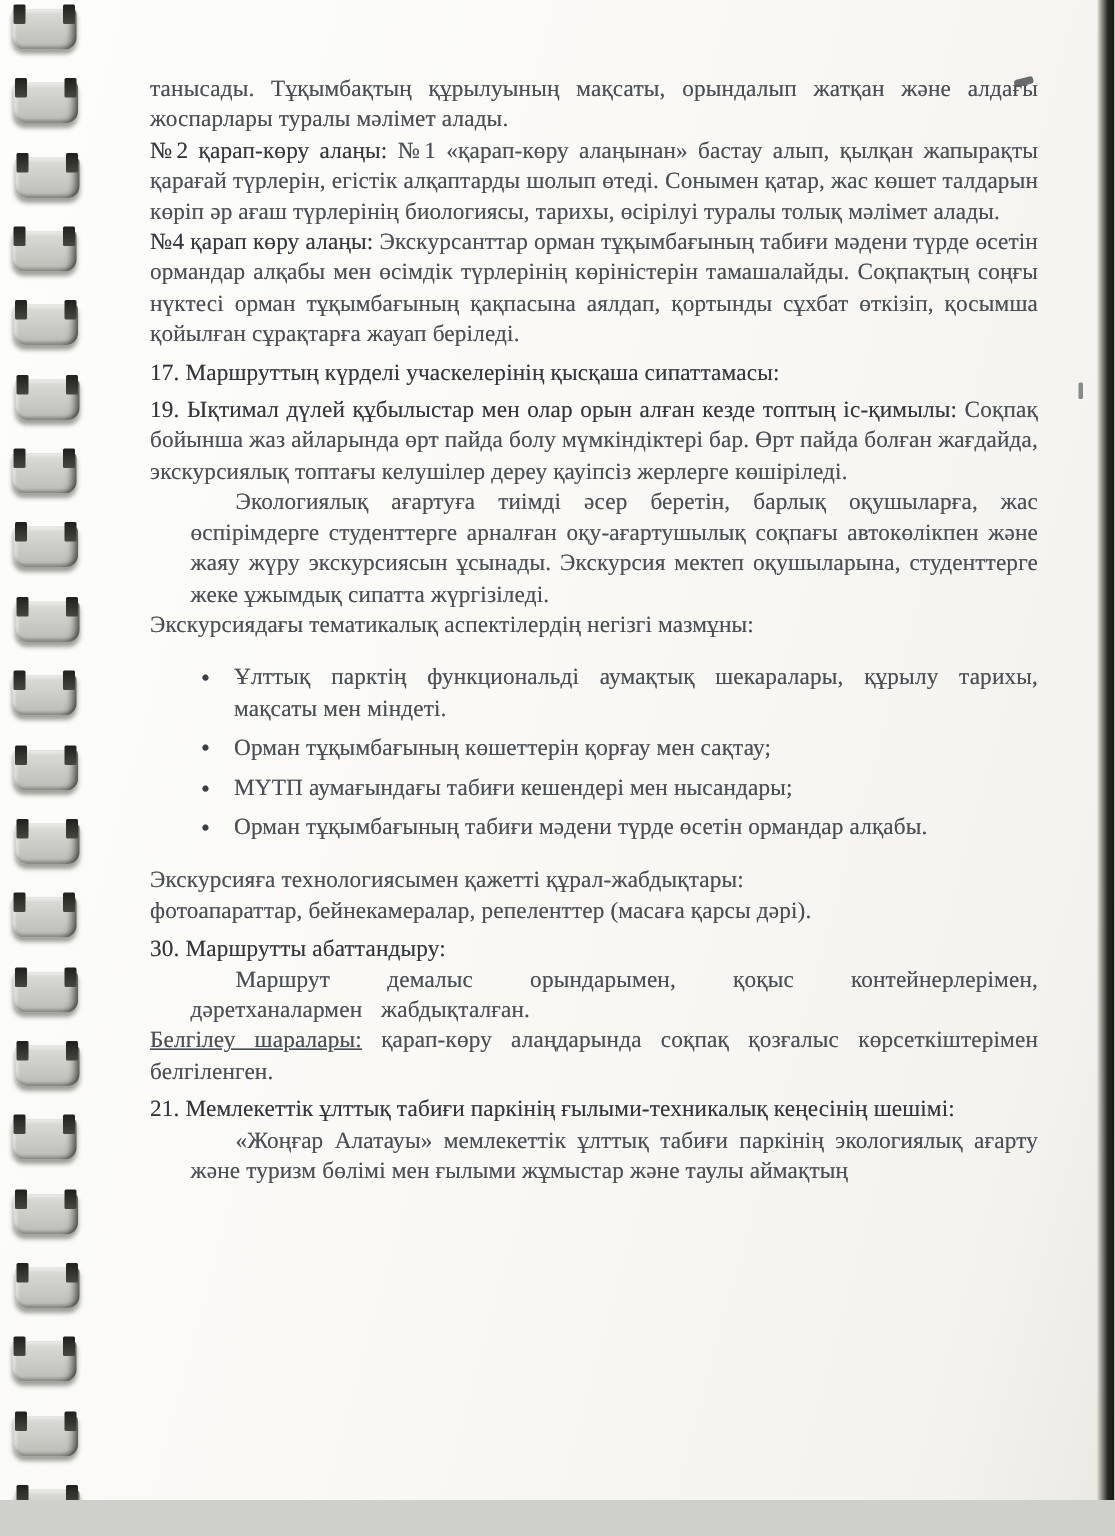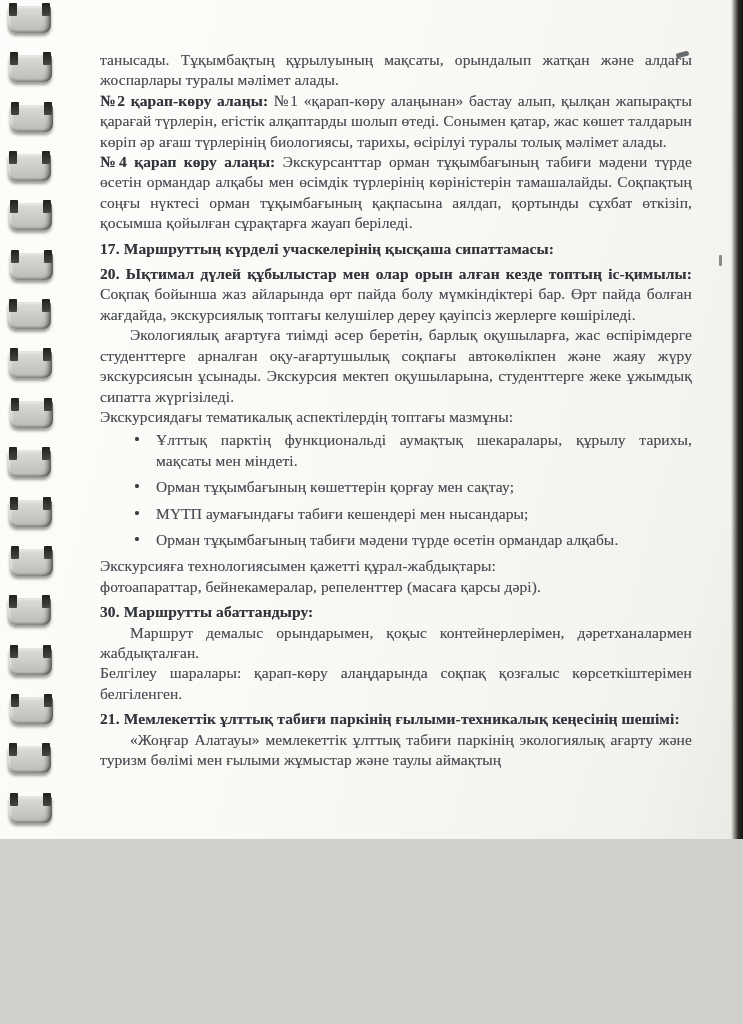--- a/index.html
+++ b/index.html
@@ -1,39 +1,39 @@
 <!DOCTYPE html>
 <html><head>
 <meta charset="utf-8">
 <style>
   html,body{margin:0;padding:0;background:#cfcfcb;}
   .page{
     position:relative;
-    width:743px;height:839px;
+    width:743px;height:1000px;
     margin:0 auto;
     overflow:hidden;
     background:linear-gradient(105deg,#fdfdfb 0%,#faf9f6 45%,#f3f2ee 88%,#eae9e4 100%);
     font-family:"Liberation Serif","DejaVu Serif",serif;
   }
   
   .content{
     position:absolute;left:100px;top:50px;width:592px;
     color:#4a4f55;
     font-size:15.5px;line-height:20.4px;
     text-align:justify;
     letter-spacing:.1px;
     text-shadow:0 0 .4px rgba(74,79,85,.55);
   }
   .content p{margin:0;}
   .content p.gap{margin-top:5px;}
-  .content p.indent{text-indent:30px;}
+  .content p.indent{text-indent:30px;margin-left:27px;}
   .content p.spread{word-spacing:.55em;}
-  .bold{font-weight:bold;color:#32363c;}
-  .underline{}
-  ul.bullets{margin:3px 0;padding:0 0 0 56px;list-style:none;}
+  .bold{font-weight:normal;color:#32363c;}
+  .underline{text-decoration:underline;}
+  ul.bullets{margin:15px 0;padding:0 0 0 56px;list-style:none;}
   ul.bullets li{position:relative;margin-bottom:6px;text-align:justify;}
   ul.bullets li::before{
     content:"\2022";
     position:absolute;left:-22px;top:0;
     font-size:17px;color:#3c4046;
   }
   
   .binding{position:absolute;left:0;top:0;width:70px;height:100%;}
   .ring{position:absolute;width:43px;height:31px;}
   .rbody{
@@ -179,23 +179,23 @@
         <span class="rbody"></span>
         <span class="hook hl"></span>
         <span class="hook hr"></span>
       </div>
     </div>
   <div class="content" id="content">
       <p class=""><span>танысады. Тұқымбақтың құрылуының мақсаты, орындалып  жатқан және алдағы жоспарлары туралы мәлімет алады.</span></p>
       <p class=""><span class="bold">№2  қарап-көру алаңы:</span><span> №1  «қарап-көру алаңынан» бастау алып, қылқан жапырақты қарағай түрлерін, егістік алқаптарды шолып өтеді. Сонымен қатар, жас көшет талдарын көріп әр ағаш түрлерінің биологиясы, тарихы, өсірілуі туралы толық мәлімет алады.</span></p>
       <p class=""><span class="bold">№4 қарап көру алаңы:</span><span> Экскурсанттар орман тұқымбағының табиғи мәдени түрде өсетін ормандар алқабы мен өсімдік түрлерінің көріністерін тамашалайды. Соқпақтың соңғы нүктесі орман тұқымбағының қақпасына аялдап,  қортынды сұхбат өткізіп, қосымша қойылған сұрақтарға жауап беріледі.</span></p>
       <p class="gap "><span class="bold">17. Маршруттың күрделі учаскелерінің қысқаша сипаттамасы:</span></p>
-      <p class="gap "><span class="bold">20. Ықтимал дүлей құбылыстар мен олар орын алған кезде топтың іс-қимылы:</span><span> Соқпақ бойынша жаз айларында  өрт пайда болу мүмкіндіктері бар. Өрт пайда болған жағдайда, экскурсиялық топтағы келушілер дереу қауіпсіз жерлерге көшіріледі.</span></p>
+      <p class="gap "><span class="bold">19. Ықтимал дүлей құбылыстар мен олар орын алған кезде топтың іс-қимылы:</span><span> Соқпақ бойынша жаз айларында  өрт пайда болу мүмкіндіктері бар. Өрт пайда болған жағдайда, экскурсиялық топтағы келушілер дереу қауіпсіз жерлерге көшіріледі.</span></p>
       <p class="indent "><span>Экологиялық ағартуға тиімді әсер беретін, барлық оқушыларға, жас өспірімдерге студенттерге арналған оқу-ағартушылық соқпағы автокөлікпен және  жаяу жүру экскурсиясын ұсынады. Экскурсия мектеп оқушыларына, студенттерге жеке ұжымдық сипатта жүргізіледі.</span></p>
-      <p class=""><span>Экскурсиядағы тематикалық аспектілердің топтағы мазмұны:</span></p>
+      <p class=""><span>Экскурсиядағы тематикалық аспектілердің негізгі мазмұны:</span></p>
       <ul class="bullets">
         <li>Ұлттық парктің функциональді аумақтық шекаралары, құрылу тарихы, мақсаты мен міндеті.</li>
         <li>Орман тұқымбағының көшеттерін қорғау мен сақтау;</li>
         <li>МҮТП аумағындағы табиғи кешендері мен нысандары;</li>
         <li>Орман тұқымбағының табиғи мәдени түрде өсетін ормандар алқабы.</li>
       </ul>
       <p class=""><span>Экскурсияға технологиясымен қажетті құрал-жабдықтары:</span></p>
       <p class=""><span>фотоапараттар, бейнекамералар, репеленттер (масаға қарсы дәрі).</span></p>
       <p class="gap "><span class="bold">30. Маршрутты  абаттандыру:</span></p>
       <p class="indent spread "><span>Маршрут демалыс орындарымен, қоқыс контейнерлерімен, дәретханалармен  жабдықталған.</span></p>

